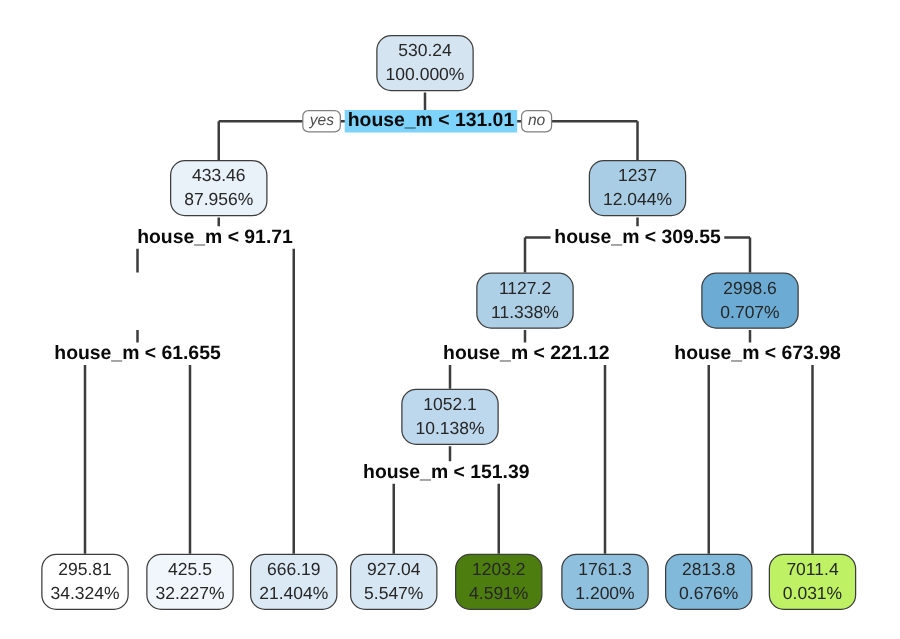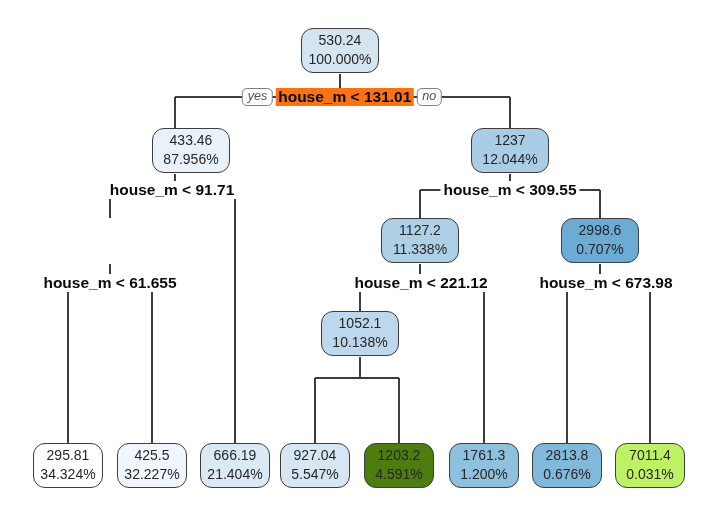--- a/index.html
+++ b/index.html
@@ -29,21 +29,21 @@
   }
   .rootsplit {
     position: absolute;
     transform: translate(-50%, -50%);
     display: flex;
     align-items: center;
     gap: 3px;
     z-index: 2;
   }
   .rootsplit .lbl {
-    background: #f97316;
+    background: #7dd3fc;
     padding: 0 2px;
     font-weight: bold;
     font-size: 15.5px;
     color: #0a0a0a;
     white-space: nowrap;
   }
   .badge {
     background: #ffffff;
     border: 1.2px solid #808080;
     border-radius: 5px;
@@ -109,26 +109,27 @@
     <span class="badge">yes</span>
     <span class="lbl">house_m &lt; 131.01</span>
     <span class="badge">no</span>
   </div>
 
   <div class="split" style="left:172px; top:190px;">house_m &lt; 91.71</div>
   <div class="split" style="left:510px; top:190px;">house_m &lt; 309.55</div>
   <div class="split" style="left:110px; top:283px;">house_m &lt; 61.655</div>
   <div class="split" style="left:421px; top:283px;">house_m &lt; 221.12</div>
   <div class="split" style="left:606px; top:283px;">house_m &lt; 673.98</div>
+  <div class="split" style="left:357px; top:378px;">house_m &lt; 151.39</div>
 
   <div class="node" style="left: 340px; top: 28px; background-color: rgb(213, 228, 241);">
     <div>530.24</div>
     <div>100.000%</div>
   </div>
-  <div class="node" style="left: 175px; top: 128px; background-color: rgb(233, 241, 249); margin-left: 16px;">
+  <div class="node" style="left: 175px; top: 128px; background-color: rgb(233, 241, 249);">
     <div>433.46</div>
     <div>87.956%</div>
   </div>
   <div class="node" style="left: 510px; top: 128px; background-color: rgb(169, 205, 228);">
     <div>1237</div>
     <div>12.044%</div>
   </div>
   <div class="node" style="left: 420px; top: 218px; background-color: rgb(174, 208, 231);">
     <div>1127.2</div>
     <div>11.338%</div>

